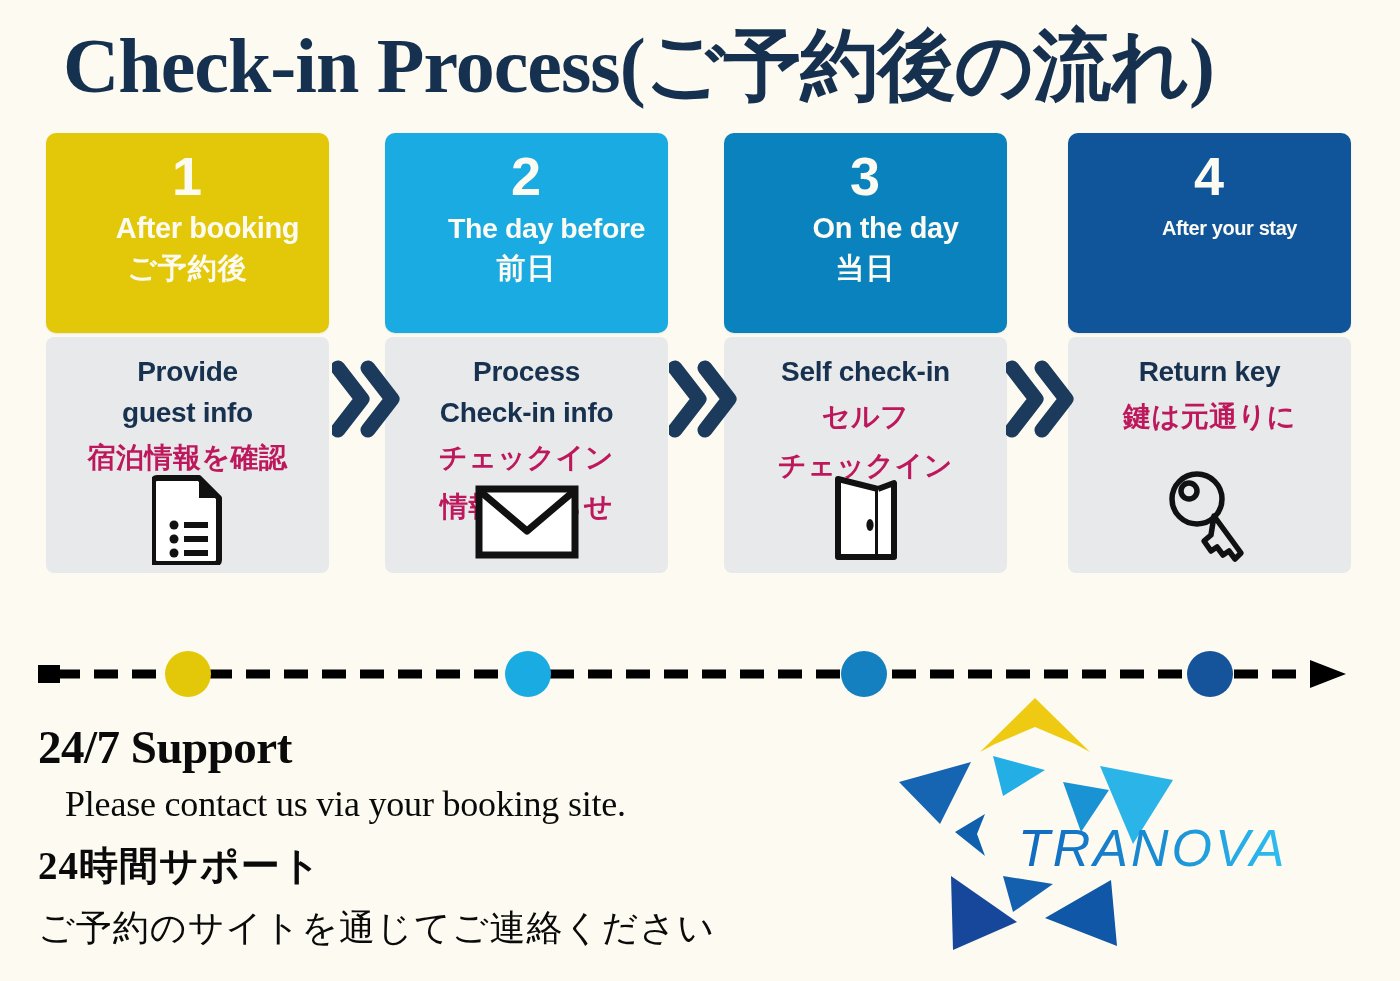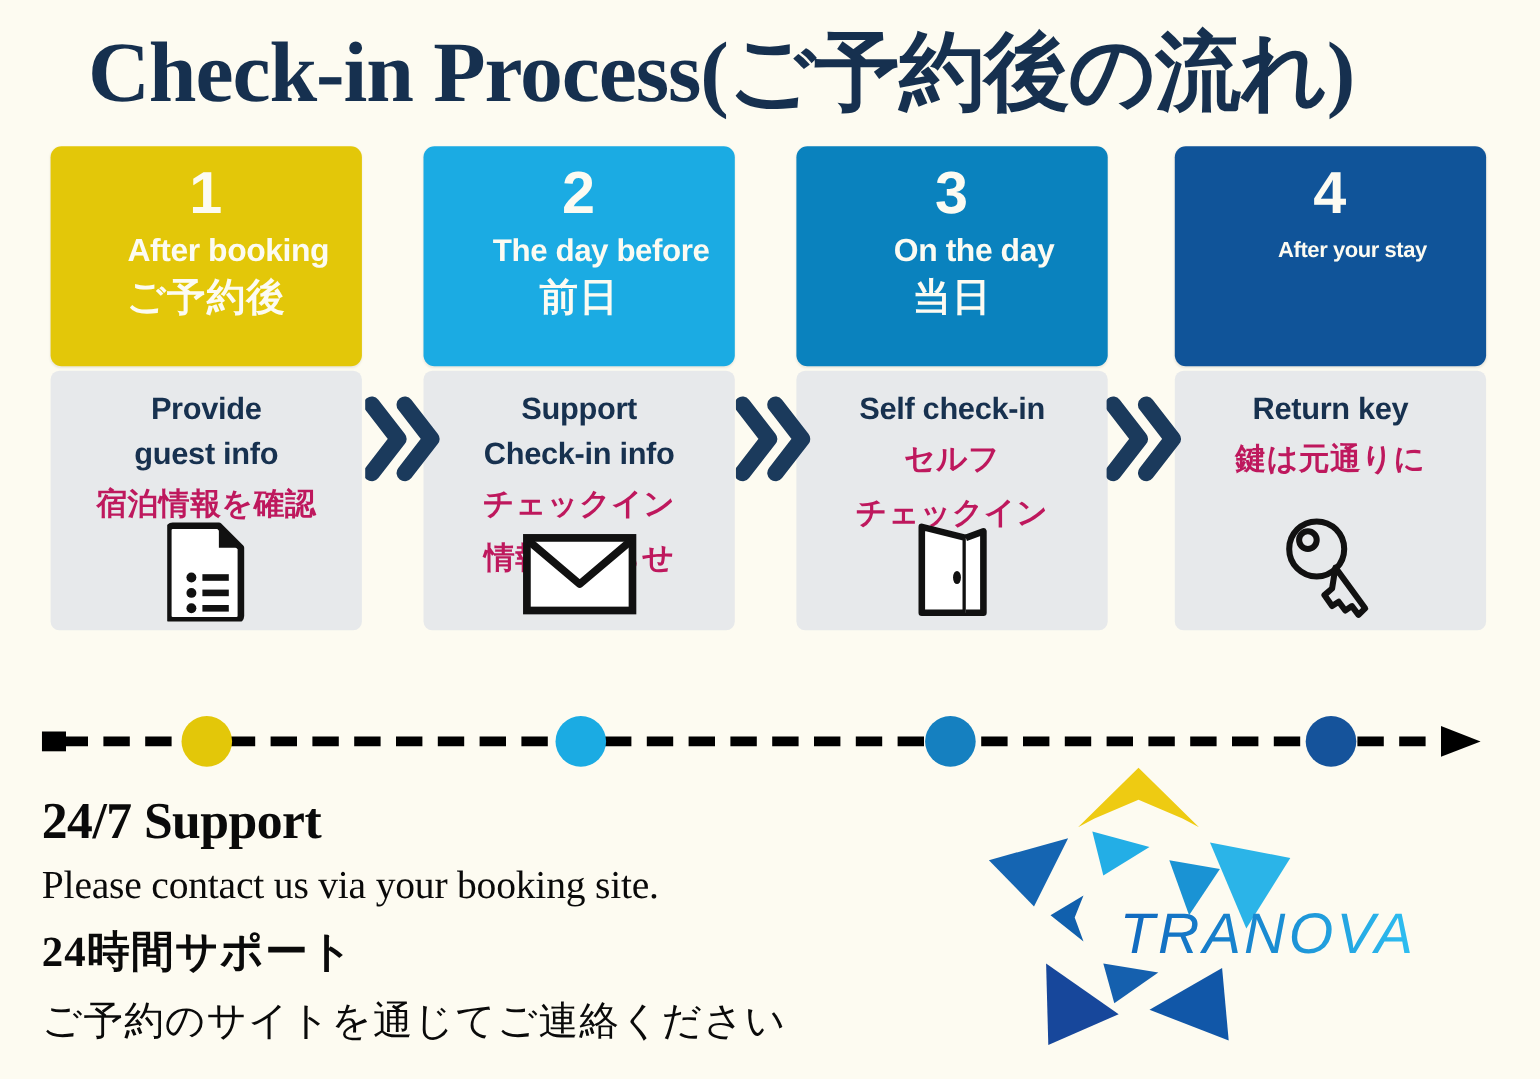--- a/index.html
+++ b/index.html
@@ -7,21 +7,21 @@
   body {
     background:#FDFBF1;
     font-family:"Liberation Sans", sans-serif;
     overflow:hidden;
     position:relative;
   }
 
   
   #title {
     position:absolute;
-    left:80px; top:16px;
+    left:63px; top:16px;
     width:1300px; height:100px;
     font-family:"Liberation Serif", serif;
     font-weight:bold;
     font-size:78px;
     line-height:100px;
     color:#16304F;
     white-space:nowrap;
     letter-spacing:-1px;
   }
 
@@ -59,24 +59,25 @@
     font-size:29px;
     font-weight:bold;
     line-height:42px;
     letter-spacing:-.4px;
     white-space:nowrap;
     margin-left:40px;
   }
   .step.s2 .step-en { font-size:28.5px; }
   .step.s4 .step-en { font-size:20px; }
   .step-ja {
-    font-size:35px;
+    font-size:29px;
     font-weight:bold;
     line-height:44px;
     letter-spacing:1px;
+    font-family:Liberation Mono, monospace;
   }
 
   .step-body {
     margin-top:4px;
     height:236px;
     background:#E7E9EB;
     border-radius:8px;
     text-align:center;
     padding-top:14px;
     position:relative;
@@ -135,20 +136,21 @@
     line-height:62px;
     color:#0A0A0A;
     letter-spacing:-.5px;
   }
   .sup-p-en {
     font-family:"Liberation Serif", serif;
     font-size:36px;
     line-height:52px;
     color:#0A0A0A;
     letter-spacing:-.2px;
+    margin-left:27px;
   }
   .sup-h-ja {
     font-family:"Liberation Serif", serif;
     font-weight:bold;
     font-size:39px;
     line-height:72px;
     color:#0A0A0A;
     letter-spacing:1px;
   }
   .sup-p-ja {
@@ -196,21 +198,21 @@
   </div>
 </div>
 
 <div class="step s2">
   <div class="step-head">
     <div class="step-num">2</div>
     <div class="step-en">The day before</div>
     <div class="step-ja">前日</div>
   </div>
   <div class="step-body">
-    <div class="body-en">Support</div>
+    <div class="body-en">Process</div>
     <div class="body-en">Check-in info</div>
     <div class="body-ja">チェックイン</div>
     <div class="body-ja">情報お知らせ</div>
     <div class="icon-wrap">
       <svg width="104" height="74" viewBox="0 0 104 74">
         <rect x="4" y="4" width="96" height="66" fill="#FFFFFF" stroke="#111111" stroke-width="7"></rect>
         <path d="M6 7 L52 46 L98 7" fill="none" stroke="#111111" stroke-width="7" stroke-linejoin="round"></path>
       </svg>
     </div>
   </div>

